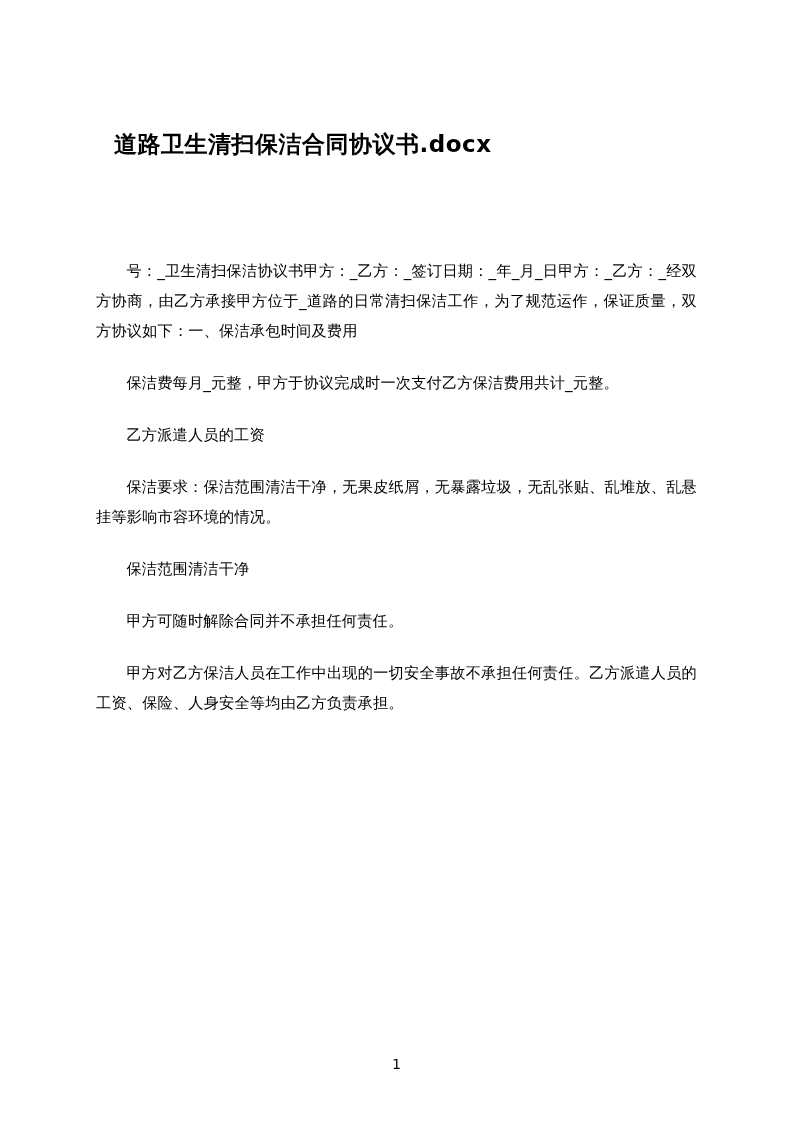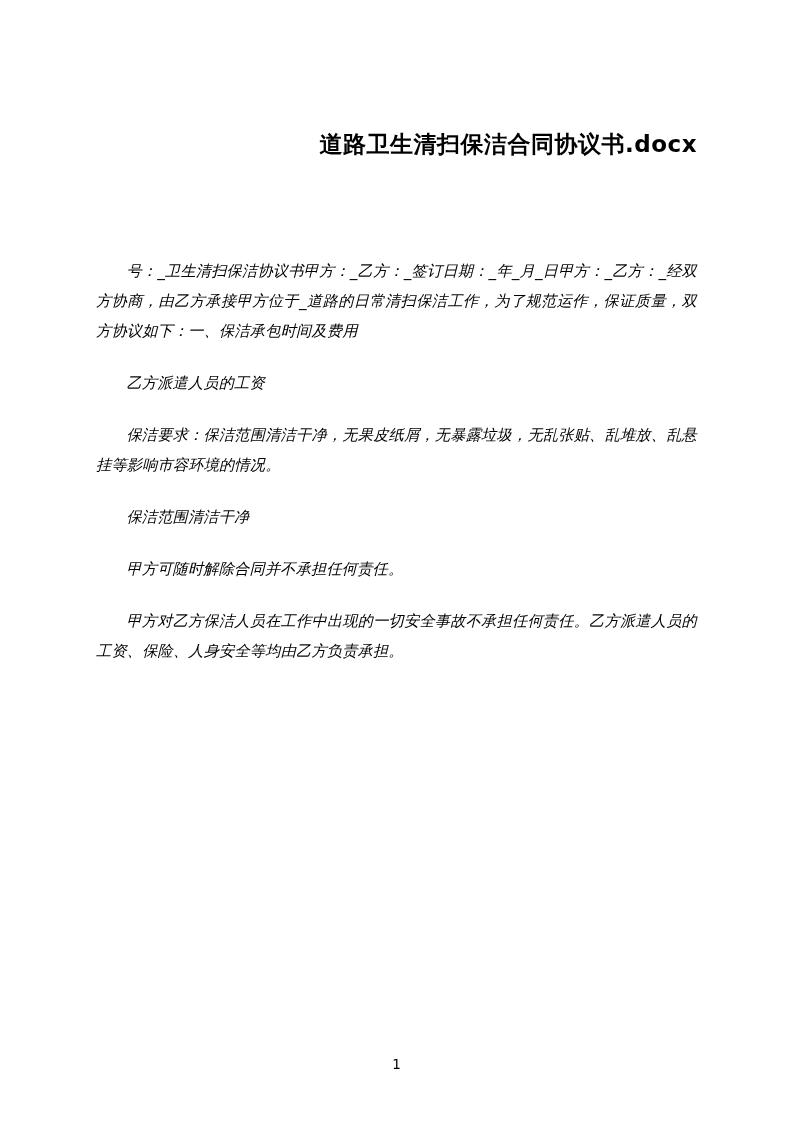--- a/index.html
+++ b/index.html
@@ -26,36 +26,35 @@
     right: 96px;
     top: 128px;
   }
   .doc-title {
     font-size: 23px;
     font-weight: bold;
     line-height: 32px;
     letter-spacing: 0.5px;
     margin: 0 0 0 18px;
     padding: 0;
-    text-align: right;
+    text-align: left;
   }
   .body-block {
     margin-top: 96px;
   }
   p.para {
     font-size: 15.2px;
     line-height: 30px;
     margin: 0 0 22px 0;
     text-align: justify;
     text-justify: inter-ideograph;
     letter-spacing: 0.2px;
   }
   p.para.indent {
     text-indent: 2em;
-    font-style: italic;
   }
   p.para.last {
     margin-bottom: 0;
   }
   .page-number {
     position: absolute;
     left: 0;
     right: 0;
     top: 1056px;
     text-align: center;
@@ -67,20 +66,21 @@
 <body>
 
 <div class="page">
 
   <div class="content">
 
     <h1 class="doc-title">道路卫生清扫保洁合同协议书.docx</h1>
 
     <div class="body-block">
       <p class="para indent">号：_卫生清扫保洁协议书甲方：_乙方：_签订日期：_年_月_日甲方：_乙方：_经双方协商，由乙方承接甲方位于_道路的日常清扫保洁工作，为了规范运作，保证质量，双方协议如下：一、保洁承包时间及费用</p>
+      <p class="para indent">保洁费每月_元整，甲方于协议完成时一次支付乙方保洁费用共计_元整。</p>
       <p class="para indent">乙方派遣人员的工资</p>
       <p class="para indent">保洁要求：保洁范围清洁干净，无果皮纸屑，无暴露垃圾，无乱张贴、乱堆放、乱悬挂等影响市容环境的情况。</p>
       <p class="para indent">保洁范围清洁干净</p>
       <p class="para indent">甲方可随时解除合同并不承担任何责任。</p>
       <p class="para indent">甲方对乙方保洁人员在工作中出现的一切安全事故不承担任何责任。乙方派遣人员的工资、保险、人身安全等均由乙方负责承担。</p>
     </div>
 
   </div>
 
   <div class="page-number">1</div>

